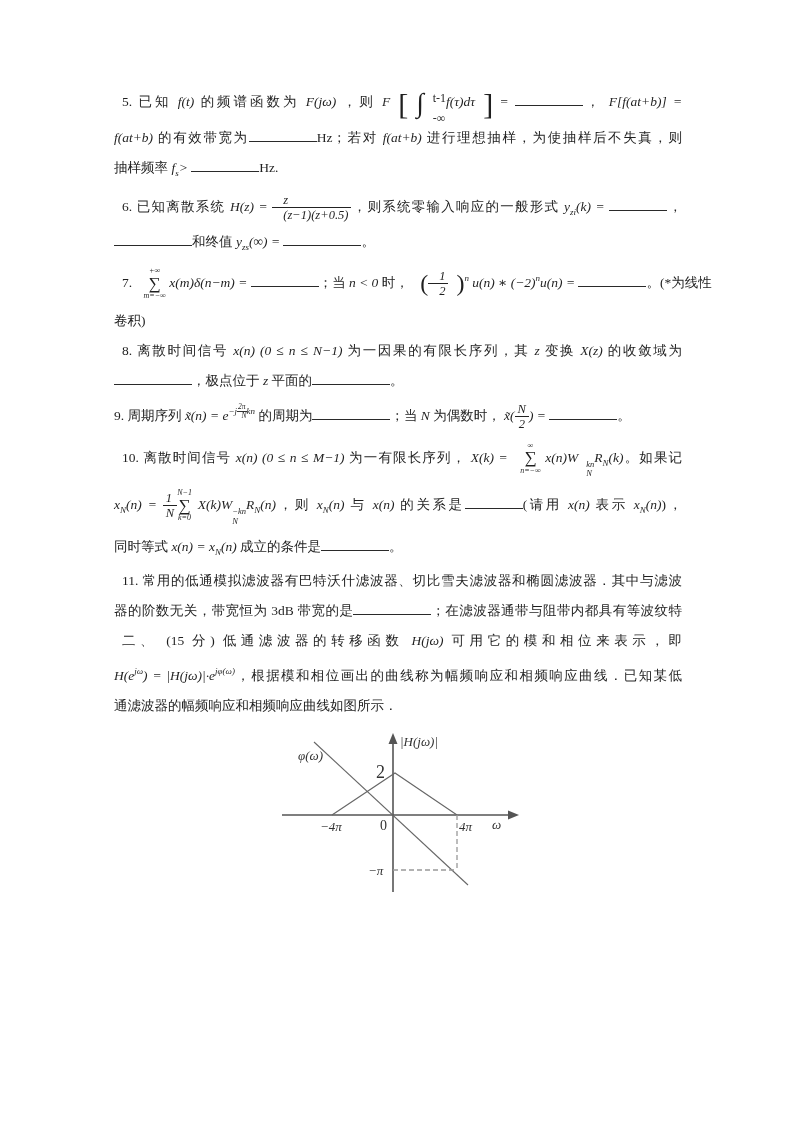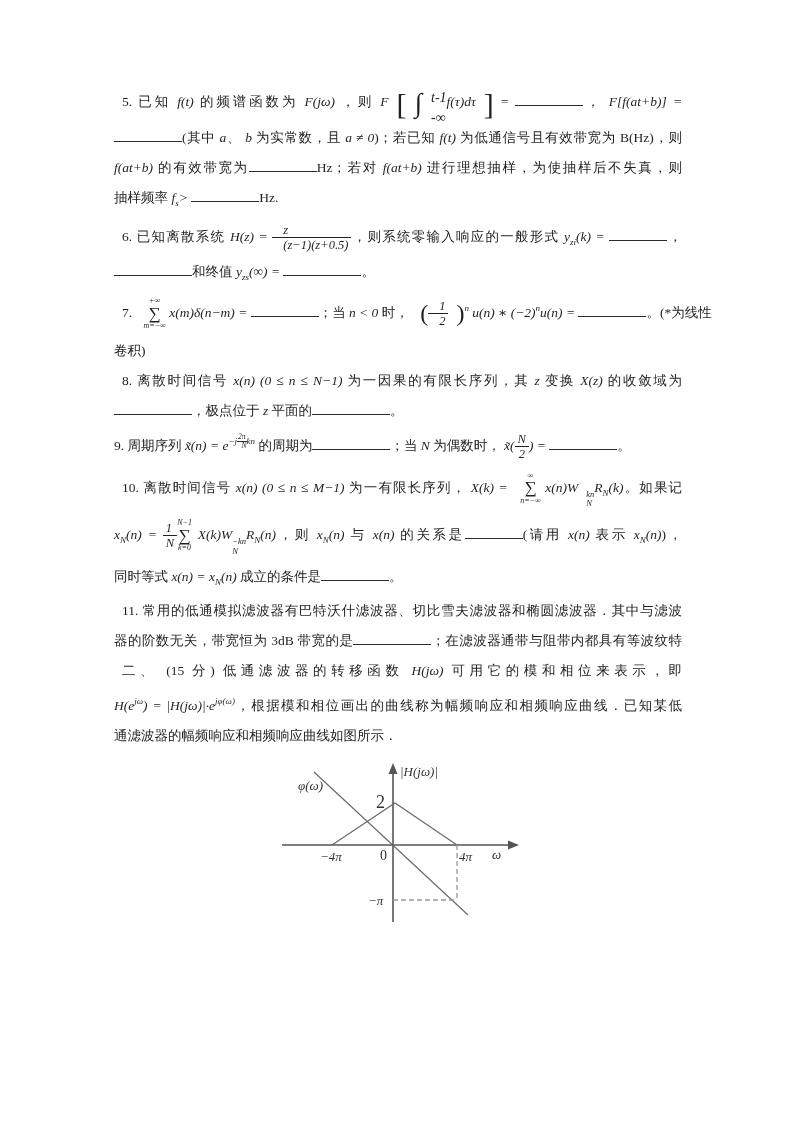--- a/index.html
+++ b/index.html
@@ -26,21 +26,21 @@
   .w68{width:68px;} .w58{width:58px;} .w78{width:78px;}
   sub,sup{font-size:9px;font-style:italic;}
   .frac{display:inline-block;text-align:center;vertical-align:middle;font-size:12.5px;line-height:1.15;}
   .frac .fn{display:block;border-bottom:1px solid #222;padding:0 3px;}
   .frac .fd{display:block;padding:0 3px;font-family:Liberation Serif, serif;}
   .sum{display:inline-flex;flex-direction:column;align-items:center;vertical-align:middle;line-height:1;font-style:normal;}
   .sum .lt,.sum .lb{font-size:8px;font-style:italic;line-height:1.1;}
   .sum .sy{font-size:17px;line-height:0.95;font-style:normal;}
   .intg{display:inline-flex;align-items:center;vertical-align:middle;}
   .isym{font-size:27px;line-height:1;font-style:normal;}
-  .ilims{display:inline-flex;flex-direction:column;justify-content:space-between;height:30px;font-size:14px;font-style:italic;margin-left:1px;}
+  .ilims{display:inline-flex;flex-direction:column;justify-content:space-between;height:30px;font-size:12px;margin-left:1px;}
   .bigb{font-size:30px;font-style:normal;vertical-align:middle;display:inline-block;line-height:0.9;}
   .bigp{font-size:24px;font-style:normal;vertical-align:middle;display:inline-block;line-height:0.9;}
   .stk{display:inline-flex;flex-direction:column;font-size:8.5px;line-height:1.15;vertical-align:-5px;font-style:italic;}
   .expf{font-size:9px;vertical-align:6px;font-style:italic;}
   .mfr{display:inline-block;text-align:right;vertical-align:middle;font-size:7.5px;line-height:1.05;}
   .mfr .fn{display:block;border-bottom:0.6px solid #333;padding:0 1px;}
   .mfr .fd{display:block;}
   .figwrap{margin:14px 0 0 166px;}
   .fig-svg text{font-family:"Liberation Serif","DejaVu Serif",serif;fill:#333;}
 </style>
@@ -61,29 +61,20 @@
           <span>t-1</span>
           <span>-∞</span>
         </span>
       </span><span class="mt">f(τ)dτ</span><span class="bigb">]</span>
     <span class="mt">=</span>
     <span class="bl w68"></span><span class="zh">，</span>
     <span class="mt">F[f(at+b)]</span>
     <span class="mt">=</span>
   </p>
   <p class="ln jst">
-    <span class="bl w68"></span><span class="zh">(其中</span>
-    <span class="mt">a</span><span class="zh">、</span>
-    <span class="mt">b</span>
-    <span class="zh">为实常数，且</span>
-    <span class="mt">a ≠ 0</span><span class="zh">)；若已知</span>
-    <span class="mt">f(t)</span>
-    <span class="zh">为低通信号且有效带宽为 B(Hz)，则</span>
-  </p>
-  <p class="ln jst">
     <span class="mt">f(at+b)</span>
     <span class="zh">的有效带宽为</span><span class="bl w68"></span><span class="zh">Hz；若对</span>
     <span class="mt">f(at+b)</span>
     <span class="zh">进行理想抽样，为使抽样后不失真，则</span>
   </p>
   <p class="ln">
     <span class="zh">抽样频率</span>
     <span class="mt">f</span><sub>s</sub><span class="mt">&gt;</span>
     <span class="bl w68"></span><span class="zh">Hz.</span>
   </p>

